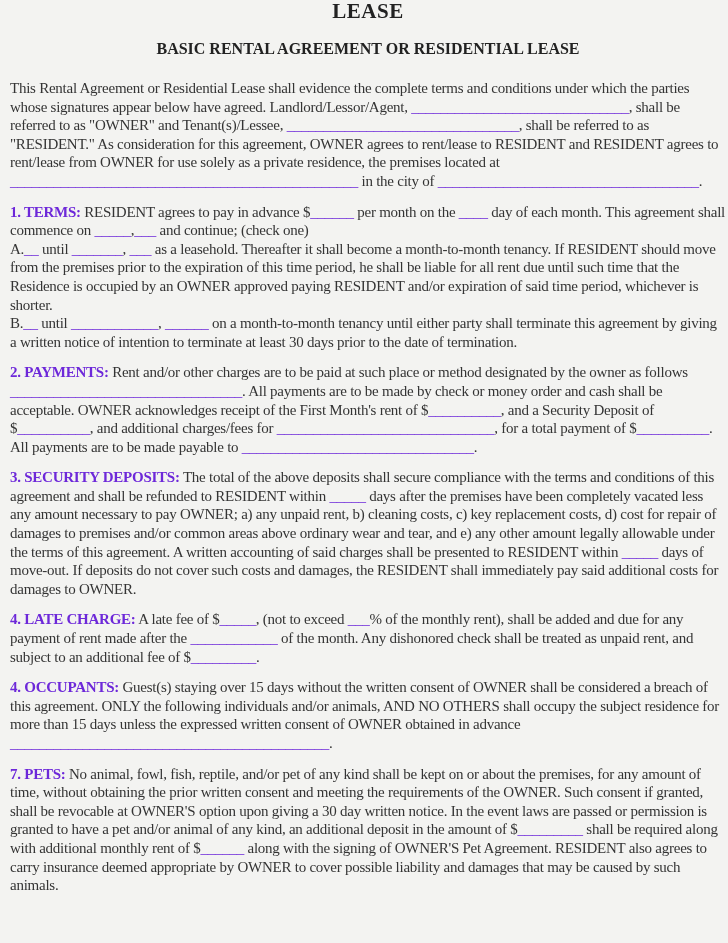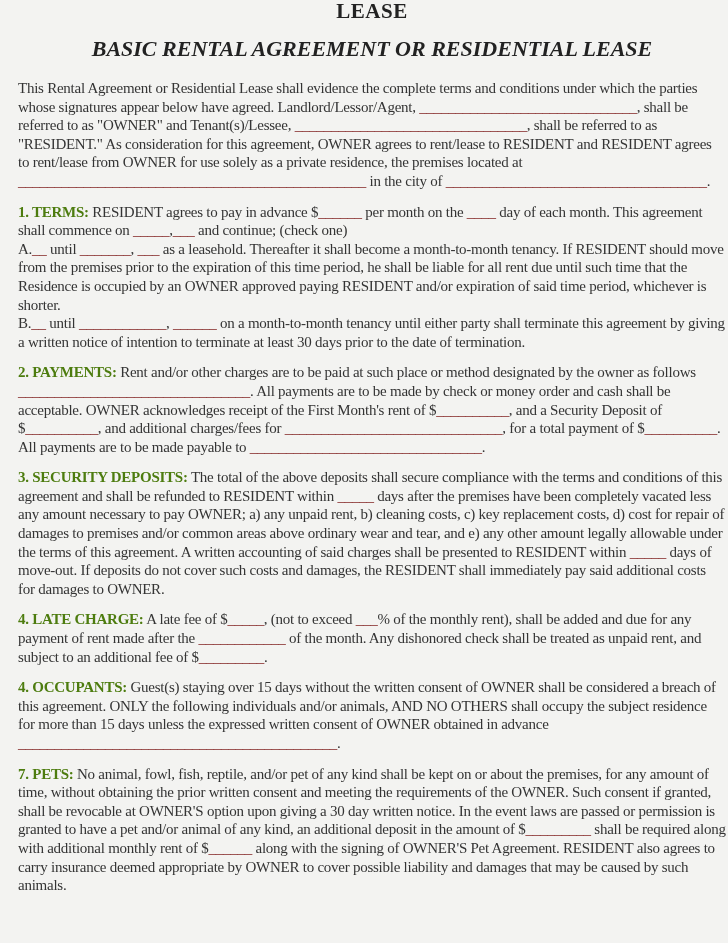--- a/index.html
+++ b/index.html
@@ -11,55 +11,54 @@
     width: 728px;
     height: 943px;
     overflow: hidden;
   }
   .doc {
     font-family: "Liberation Serif", "DejaVu Serif", serif;
     color: #343434;
     font-size: 15px;
     letter-spacing: -0.25px;
     line-height: 18.6px;
-    padding: 0 2px 0 18px;
+    padding: 0 2px 0 10px;
     box-sizing: border-box;
     width: 728px;
   }
   .doc-title {
     text-align: center;
     font-size: 21px;
     font-weight: bold;
     color: #222222;
     margin: 0 0 16px 0;
     line-height: 23px;
     letter-spacing: 0.5px;
   }
   .doc-subtitle {
     text-align: center;
-    font-size: 22px;
+    font-size: 16px;
     font-weight: bold;
     color: #222222;
     margin: 0 0 20px 0;
     line-height: 20px;
     letter-spacing: 0;
-    font-style: italic;
   }
   .para {
     margin: 0 0 12px 0;
   }
   .pre {
     white-space: pre-line;
   }
   .sec-label {
     font-weight: bold;
-    color: #4d7c0f;
+    color: #6d28d9;
   }
   .blank {
-    color: #7f1d1d;
+    color: #6d28d9;
     margin-top: 20px;
   }
 </style>
 </head>
 <body>
 
 <div class="doc">
 
   <h1 class="doc-title">LEASE</h1>
 

